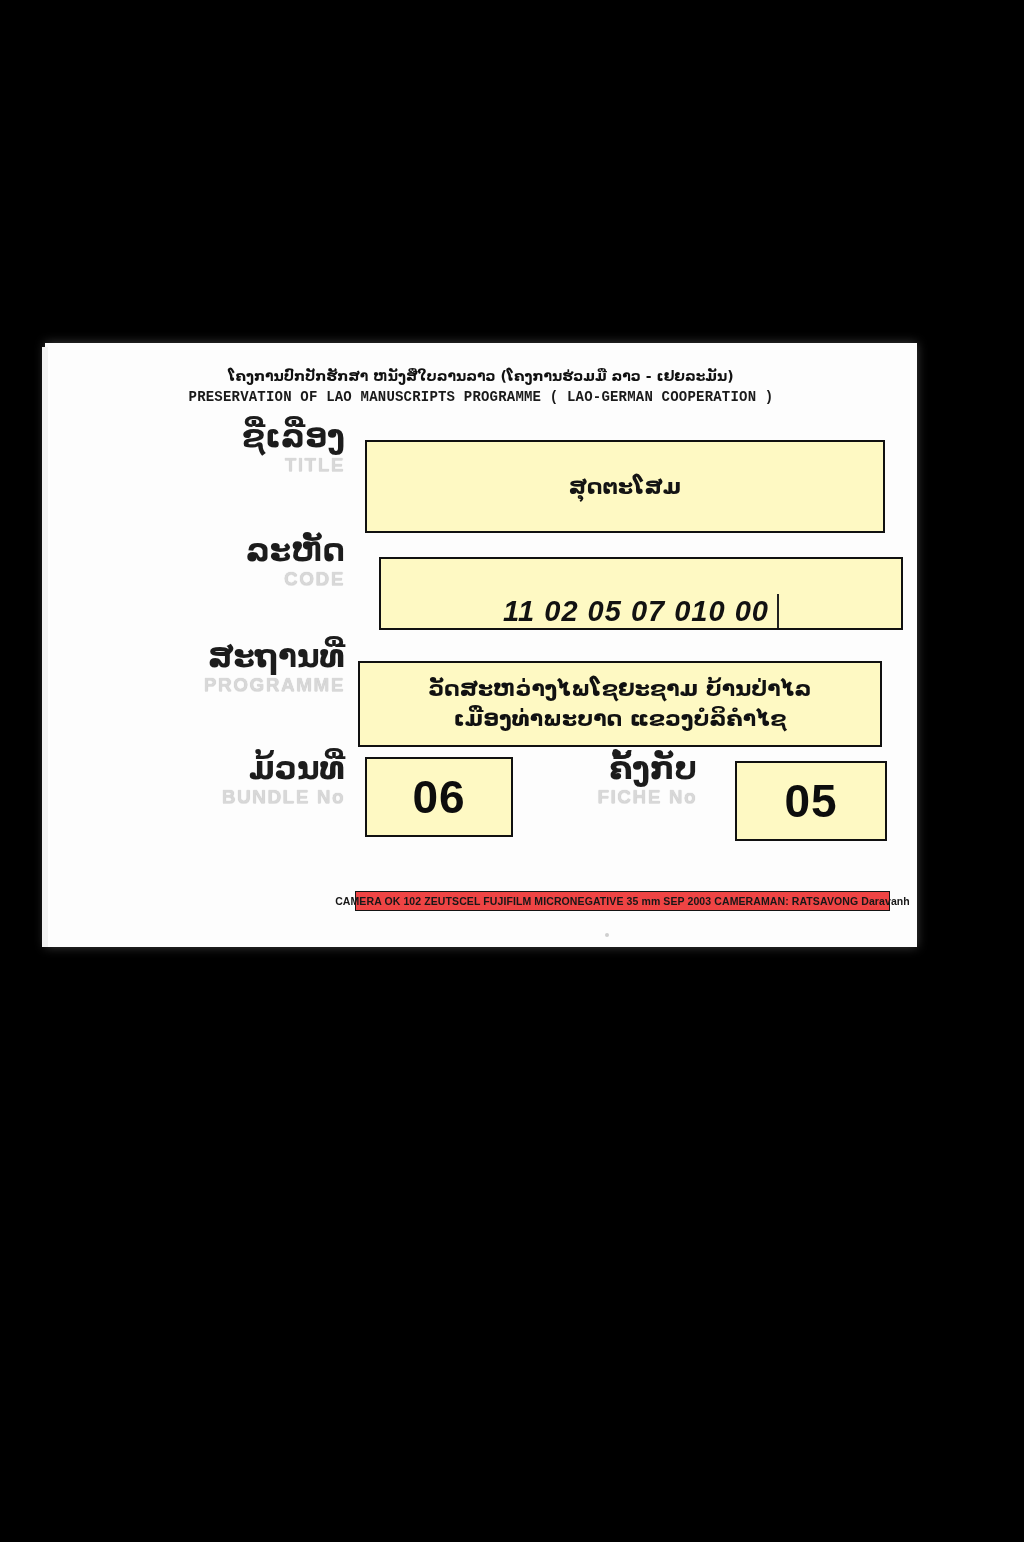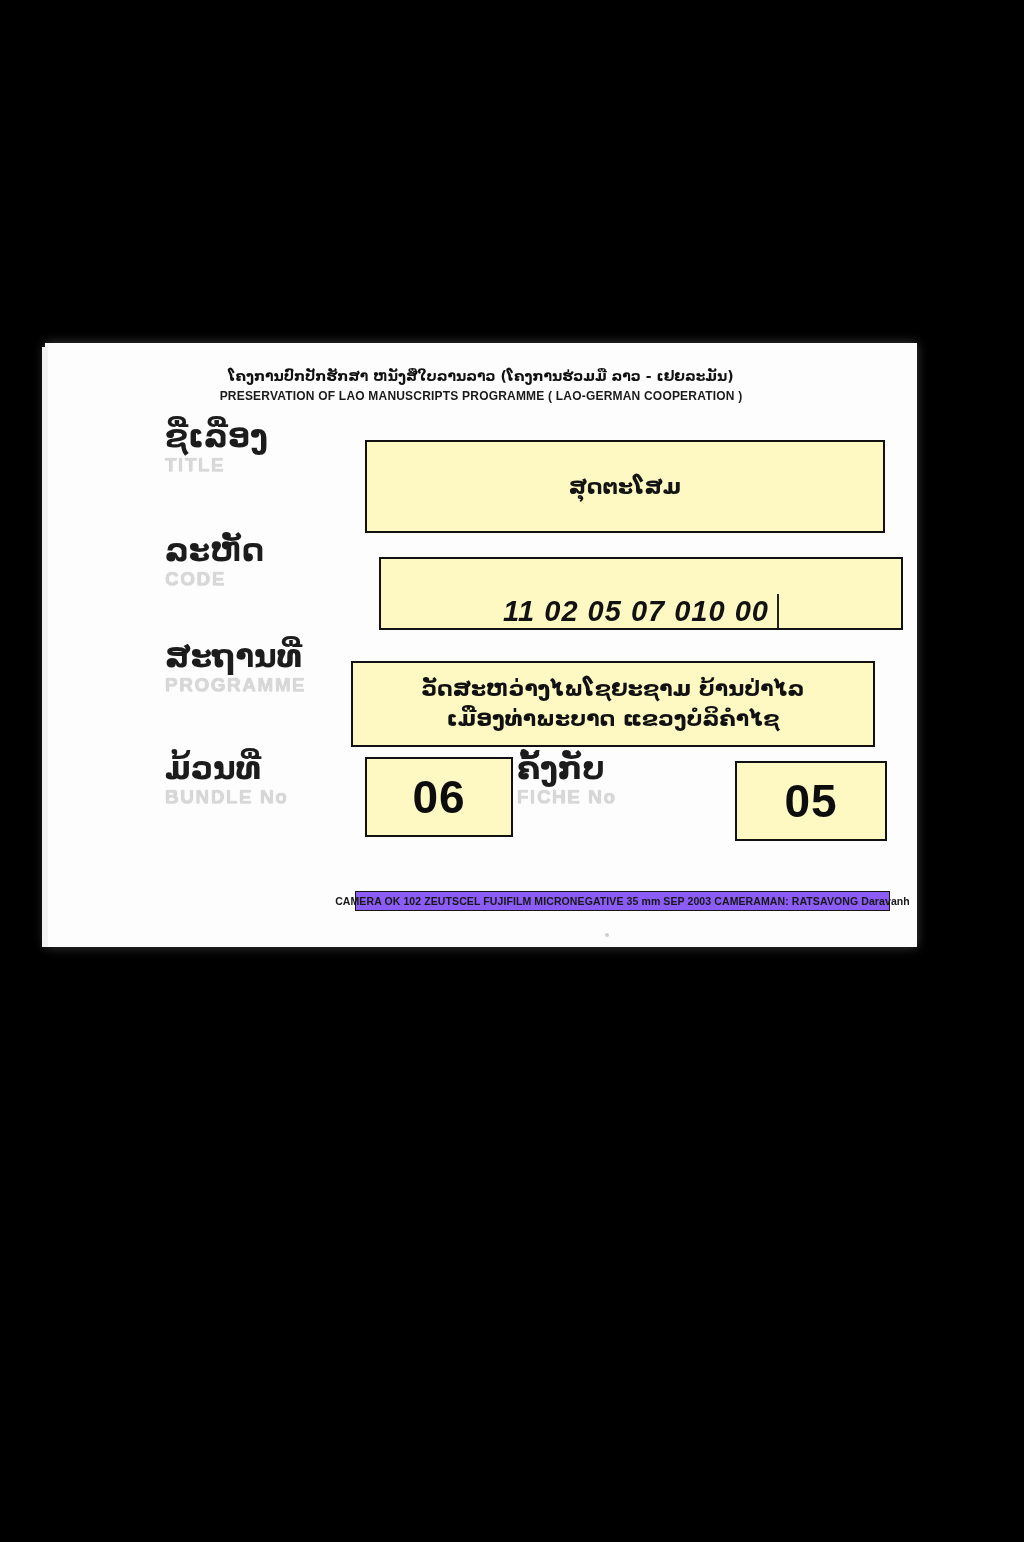--- a/index.html
+++ b/index.html
@@ -43,43 +43,44 @@
   .header .lao-title {
     font-family: "DejaVu Sans", sans-serif;
     font-size: 14px;
     font-weight: bold;
     color: #111;
     letter-spacing: 0px;
     line-height: 1.1;
   }
   .header .en-title {
     margin-top: 5px;
-    font-size: 12px;
+    font-size: 14px;
     font-weight: bold;
     color: #1a1a1a;
     letter-spacing: 0.2px;
+    font-family: Liberation Mono, monospace;
   }
 
   
   .row {
     position: absolute;
     left: 0;
     right: 0;
     height: 96px;
   }
   #row-title    { top: 78px;  height: 108px; }
   #row-code     { top: 192px; height: 100px; }
   #row-location { top: 298px; height: 106px; }
   #row-numbers  { top: 410px; height: 106px; }
 
   .label {
     position: absolute;
     left: 120px;
     width: 180px;
-    text-align: left;
+    text-align: right;
   }
   .label .lao {
     display: block;
     font-family: "DejaVu Sans", sans-serif;
     font-size: 31px;
     font-weight: bold;
     color: #1c1c1c;
     line-height: 1.0;
     white-space: nowrap;
   }
@@ -127,21 +128,21 @@
   #field-code .caret {
     display: inline-block;
     width: 2px;
     height: 34px;
     background: #222;
     margin-left: 8px;
     vertical-align: middle;
   }
 
   #field-location {
-    left: 306px; top: 318px; width: 524px; height: 86px;
+    left: 313px; top: 318px; width: 524px; height: 86px;
     flex-direction: column;
     justify-content: center;
   }
   #field-location .val {
     font-family: "DejaVu Sans", sans-serif;
     font-size: 22px;
     font-weight: bold;
     color: #111;
     line-height: 1.35;
     white-space: nowrap;
@@ -168,21 +169,21 @@
     position: absolute;
     left: 310px;
     top: 548px;
     width: 535px;
     height: 20px;
     border: 1px solid #141414;
     box-sizing: border-box;
     display: flex;
     align-items: center;
     justify-content: center;
-    background: #8b5cf6;
+    background: #ef4444;
   }
   .footer .txt {
     font-size: 10.5px;
     font-weight: bold;
     color: #171717;
     letter-spacing: 0.1px;
     white-space: nowrap;
   }
 
   .speck {

